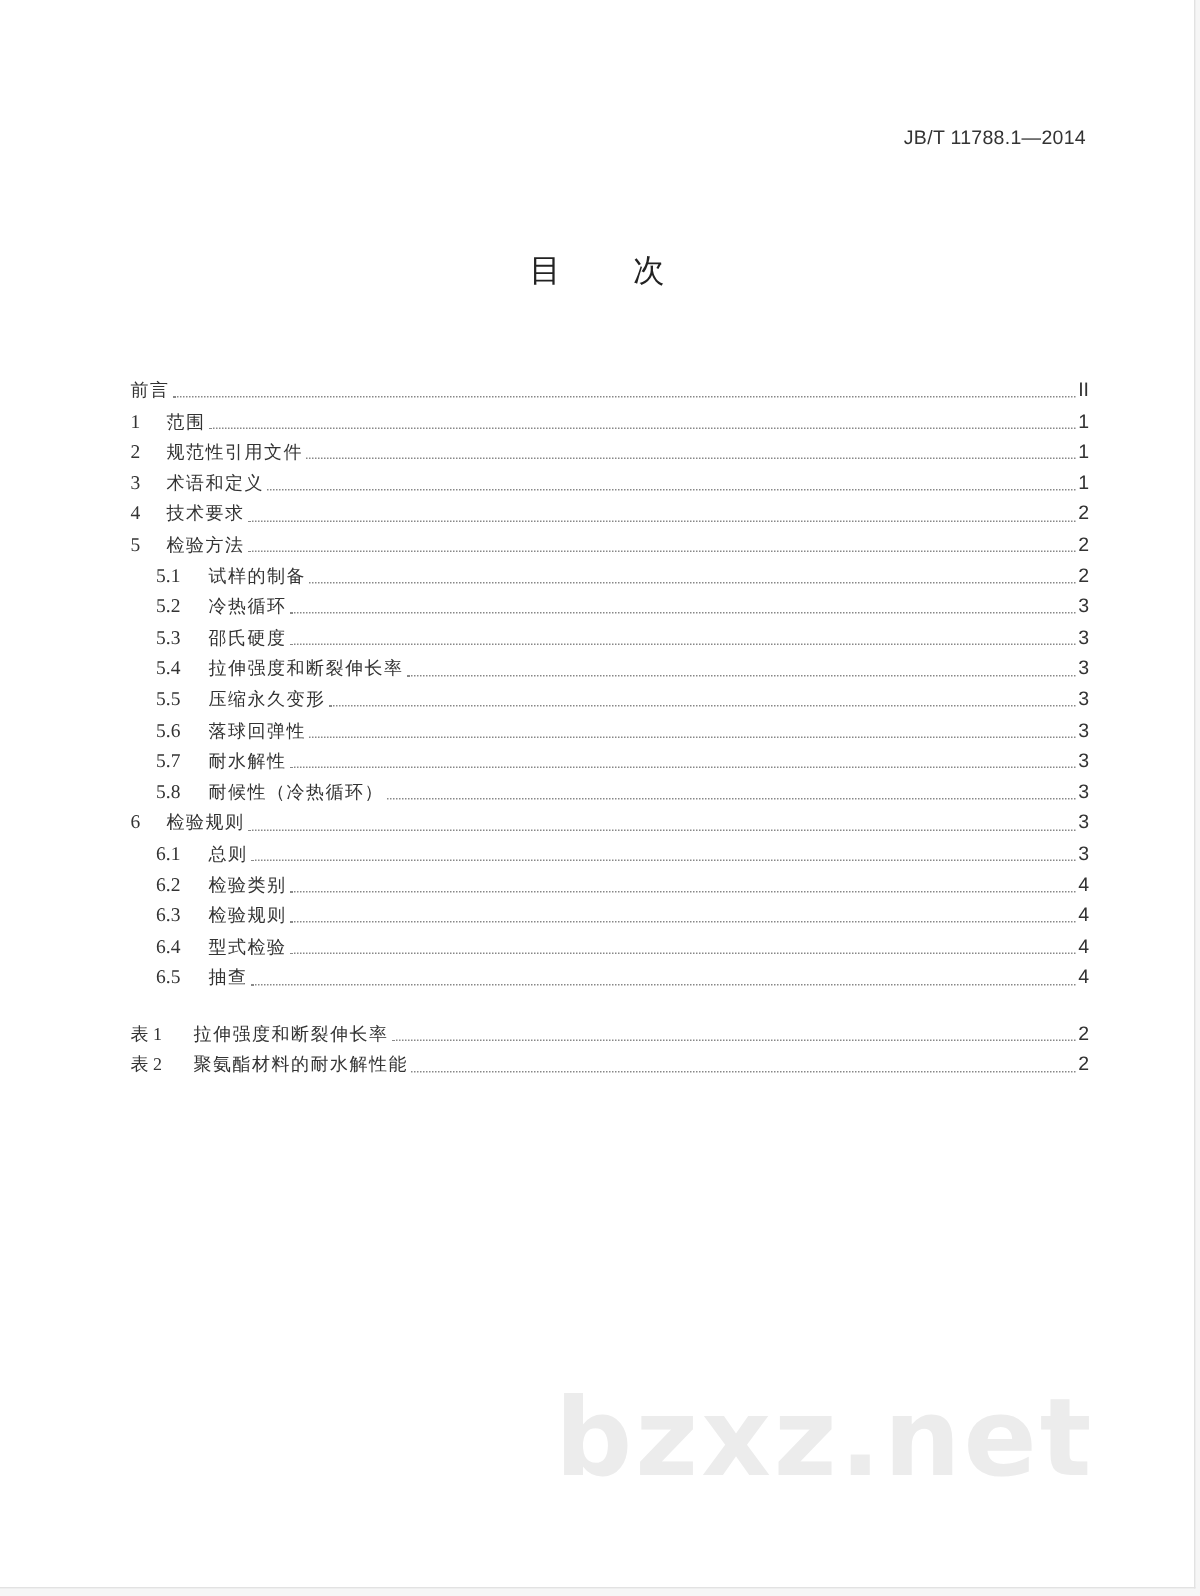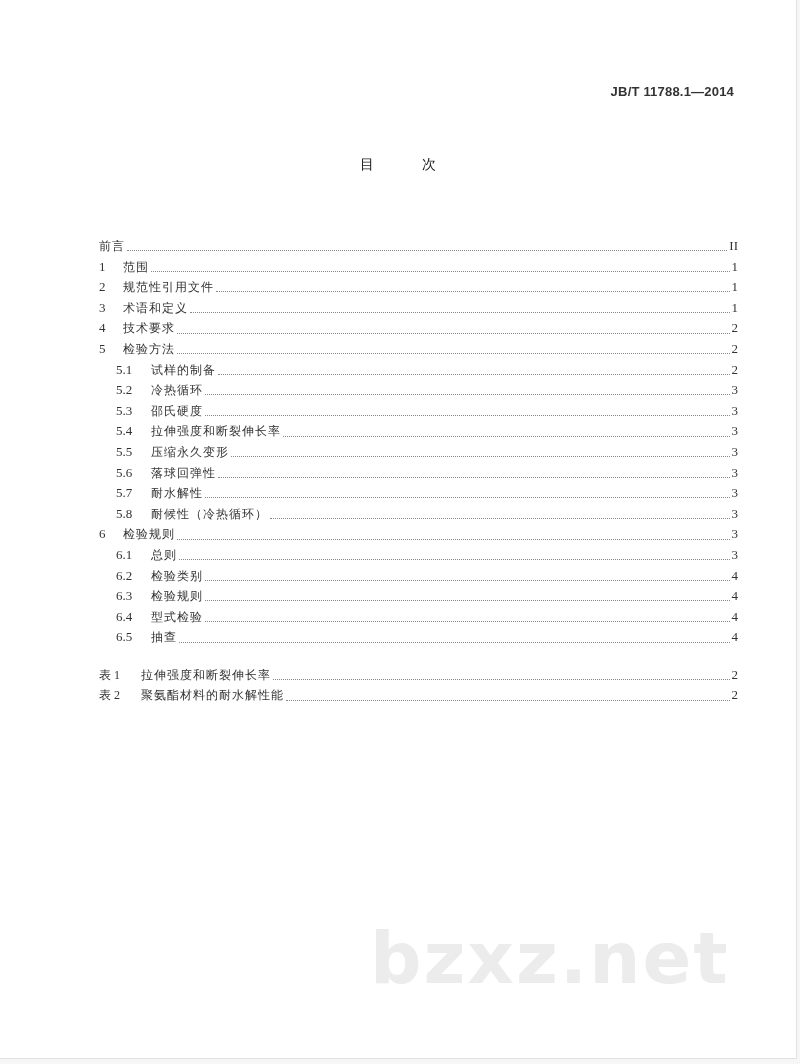--- a/index.html
+++ b/index.html
@@ -8,50 +8,50 @@
     position: relative; overflow: hidden;
     font-family: "Liberation Serif", "DejaVu Serif", serif;
     color: #2a2a2a;
   }
   .page {
     position: absolute; left: 0; top: 0; width: 796px; height: 1058px;
     background: #ffffff;
     border-right: 1px solid #e2e2e2; border-bottom: 1px solid #e2e2e2;
   }
   .std-code {
-    position: absolute; right: 62px; top: 84px;
+    position: absolute; right: 72px; top: 84px;
     font-family: "Liberation Sans", "DejaVu Sans", sans-serif;
-    font-size: 13px; font-weight: bold; color: #333;
+    font-size: 13px; font-weight: normal; color: #333;
     letter-spacing: 0.2px;
   }
   .toc-title {
-    position: absolute; left: 0; width: 796px; top: 156px;
+    position: absolute; left: 0; width: 796px; top: 166px;
     text-align: center; font-family: Liberation Sans, sans-serif;
-    font-size: 14px; color: #222; letter-spacing: 0;
+    font-size: 21px; color: #222; letter-spacing: 0;
   }
   .toc-title span { display: inline-block; margin: 0 24px; }
   .toc {
-    position: absolute; left: 87px; width: 639px; top: 236px; margin-left: 12px;
+    position: absolute; left: 87px; width: 639px; top: 250px;
   }
   .row {
     display: flex; align-items: baseline; height: 20.6px; line-height: 20.6px;
     font-size: 13px; color: #333;
   }
   .row .num { flex: 0 0 auto; font-family: "Liberation Serif", serif; }
   .row.l1 .num { width: 24px; }
   .row.l2 { padding-left: 17px; }
   .row.l2 .num { width: 35px; }
   .row.tbl .num { width: 42px; font-family: Liberation Serif, serif; font-size: 12px; }
   .row .label { flex: 0 0 auto; font-family: "DejaVu Sans", sans-serif; font-size: 12px; letter-spacing: 1px; white-space: nowrap; }
   .row .dots {
     flex: 1 1 auto; margin: 0 2px; height: 1px; align-self: center;
     margin-top: 8px;
     border-bottom: 1.5px dotted #888;
   }
-  .row .page-no { flex: 0 0 auto; text-align: right; font-family: Liberation Serif, serif; font-size: 13px; }
+  .row .page-no { flex: 0 0 auto; text-align: right; font-family: Liberation Sans, sans-serif; font-size: 13px; }
   .spacer { height: 17px; }
   .watermark {
     position: absolute; left: 370px; top: 916px;
     font-family: "DejaVu Sans", sans-serif; font-weight: bold;
     font-size: 72px; color: #ececec; letter-spacing: 2px;
   }
 </style>
 </head>
 <body>
 

